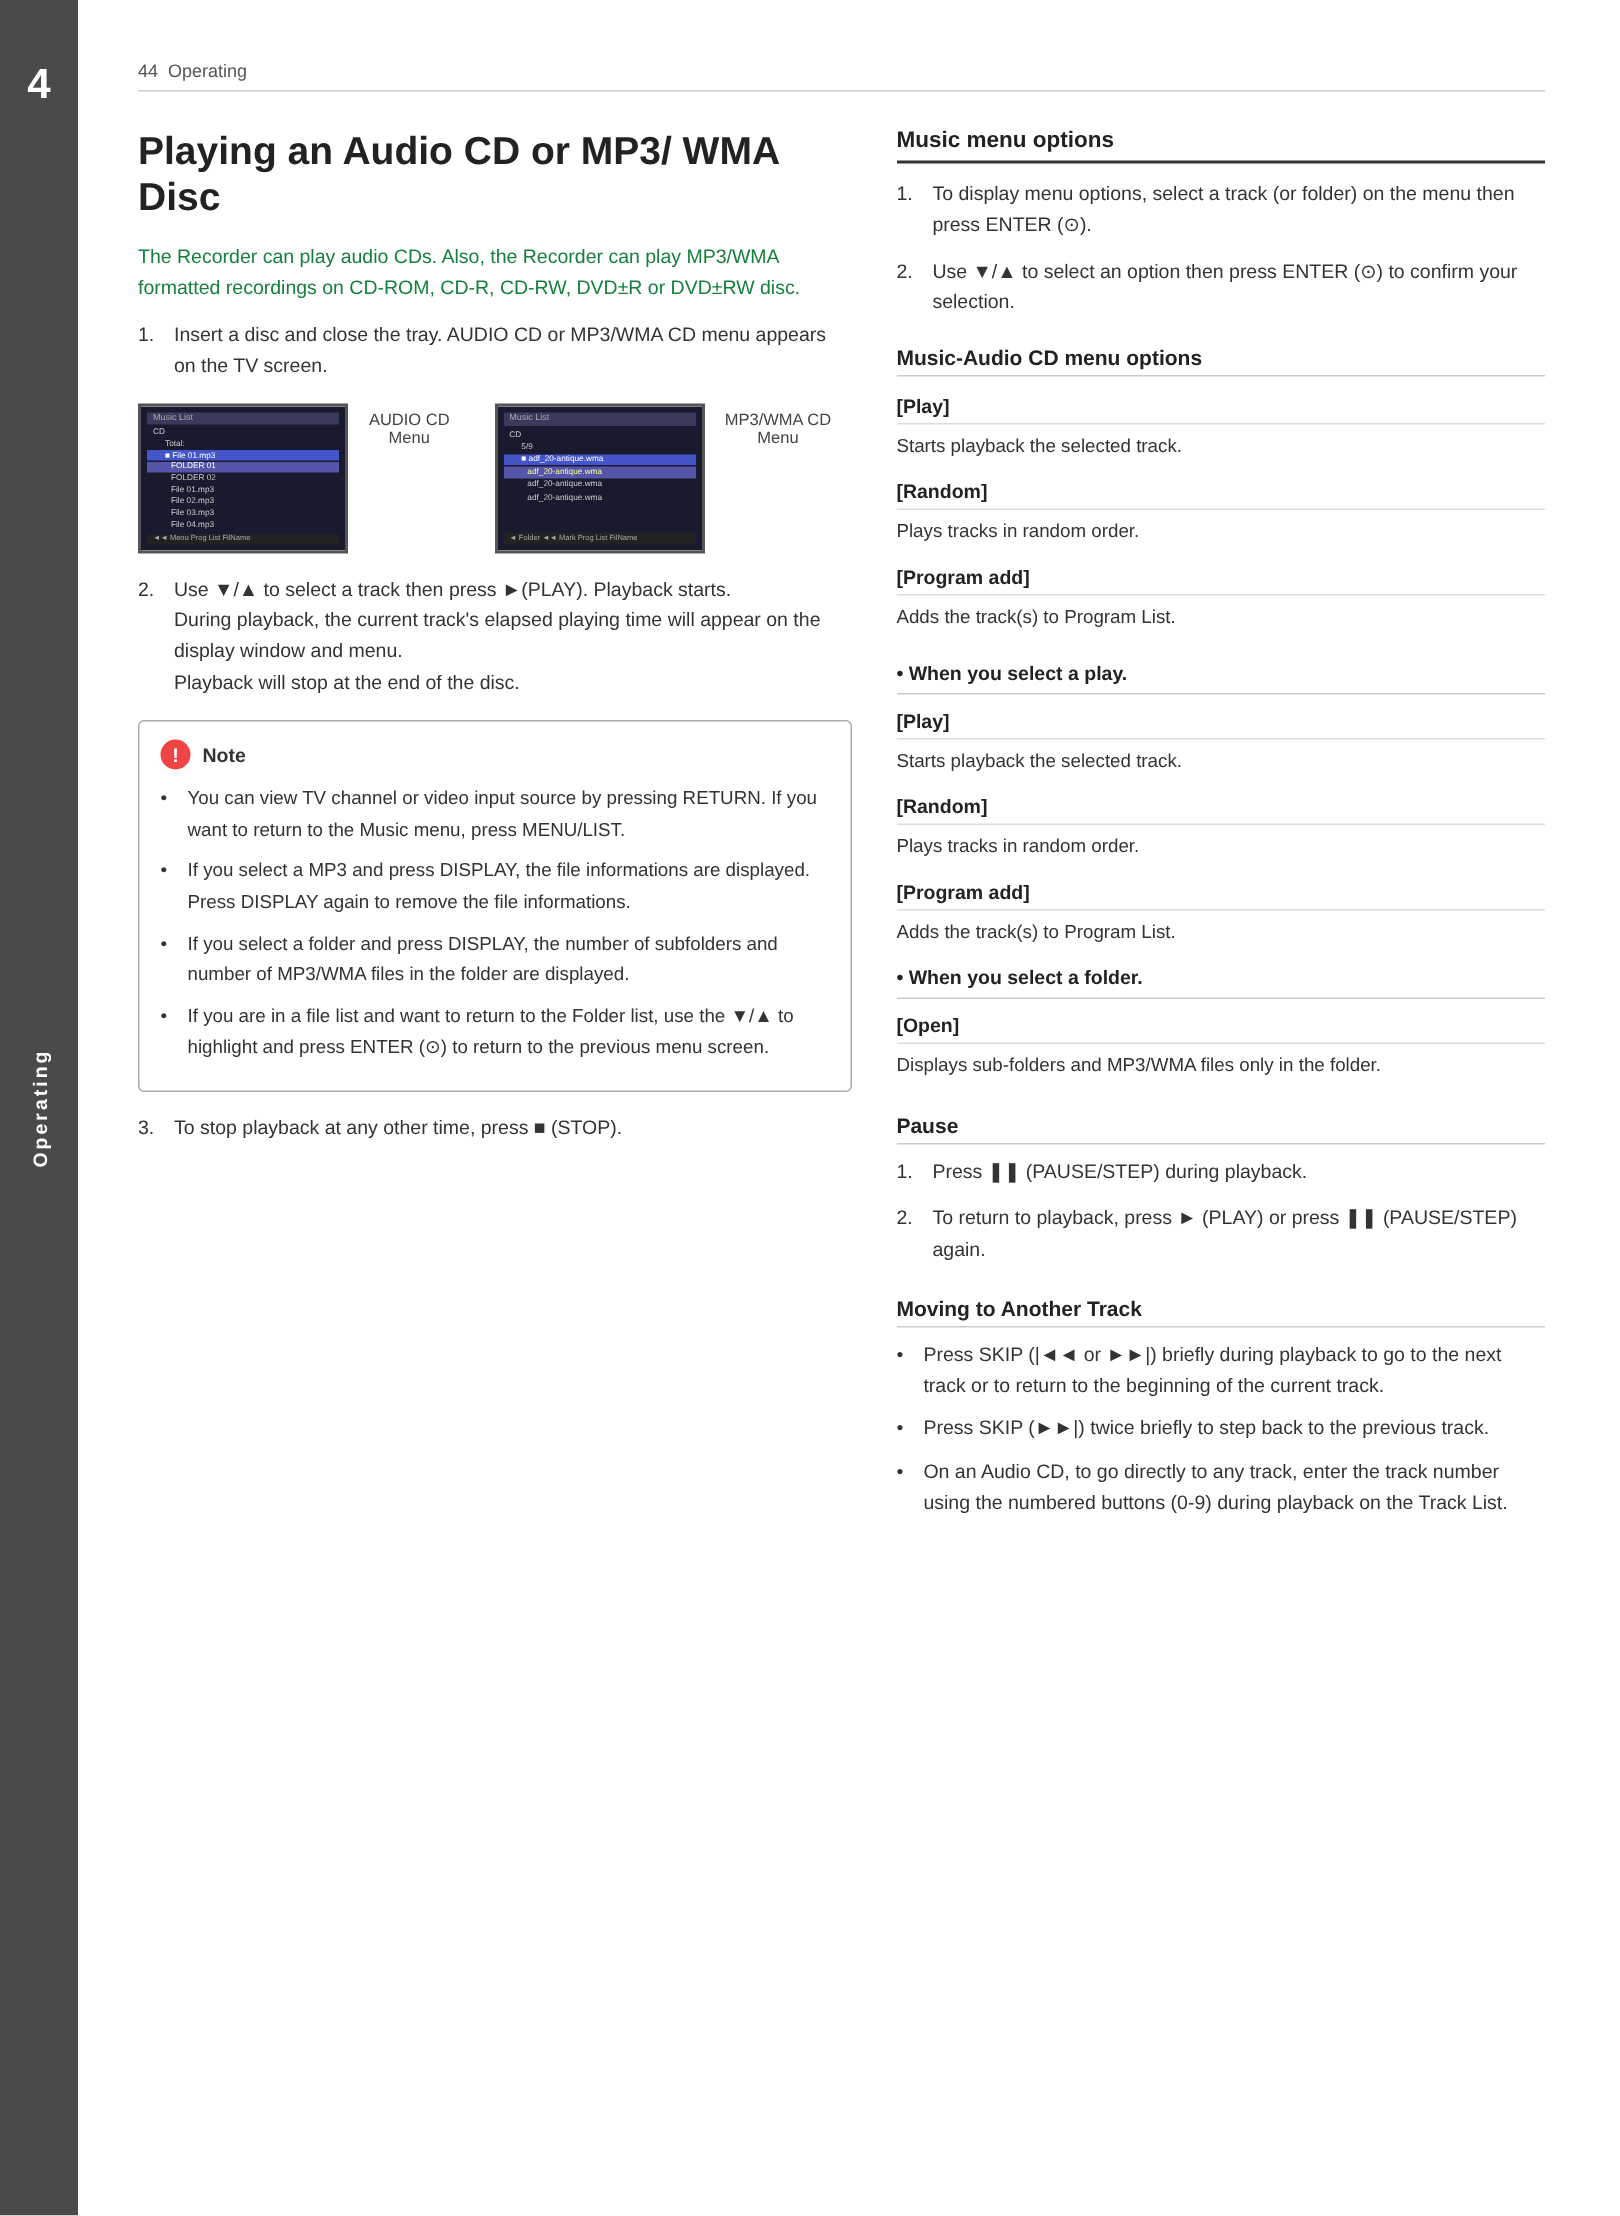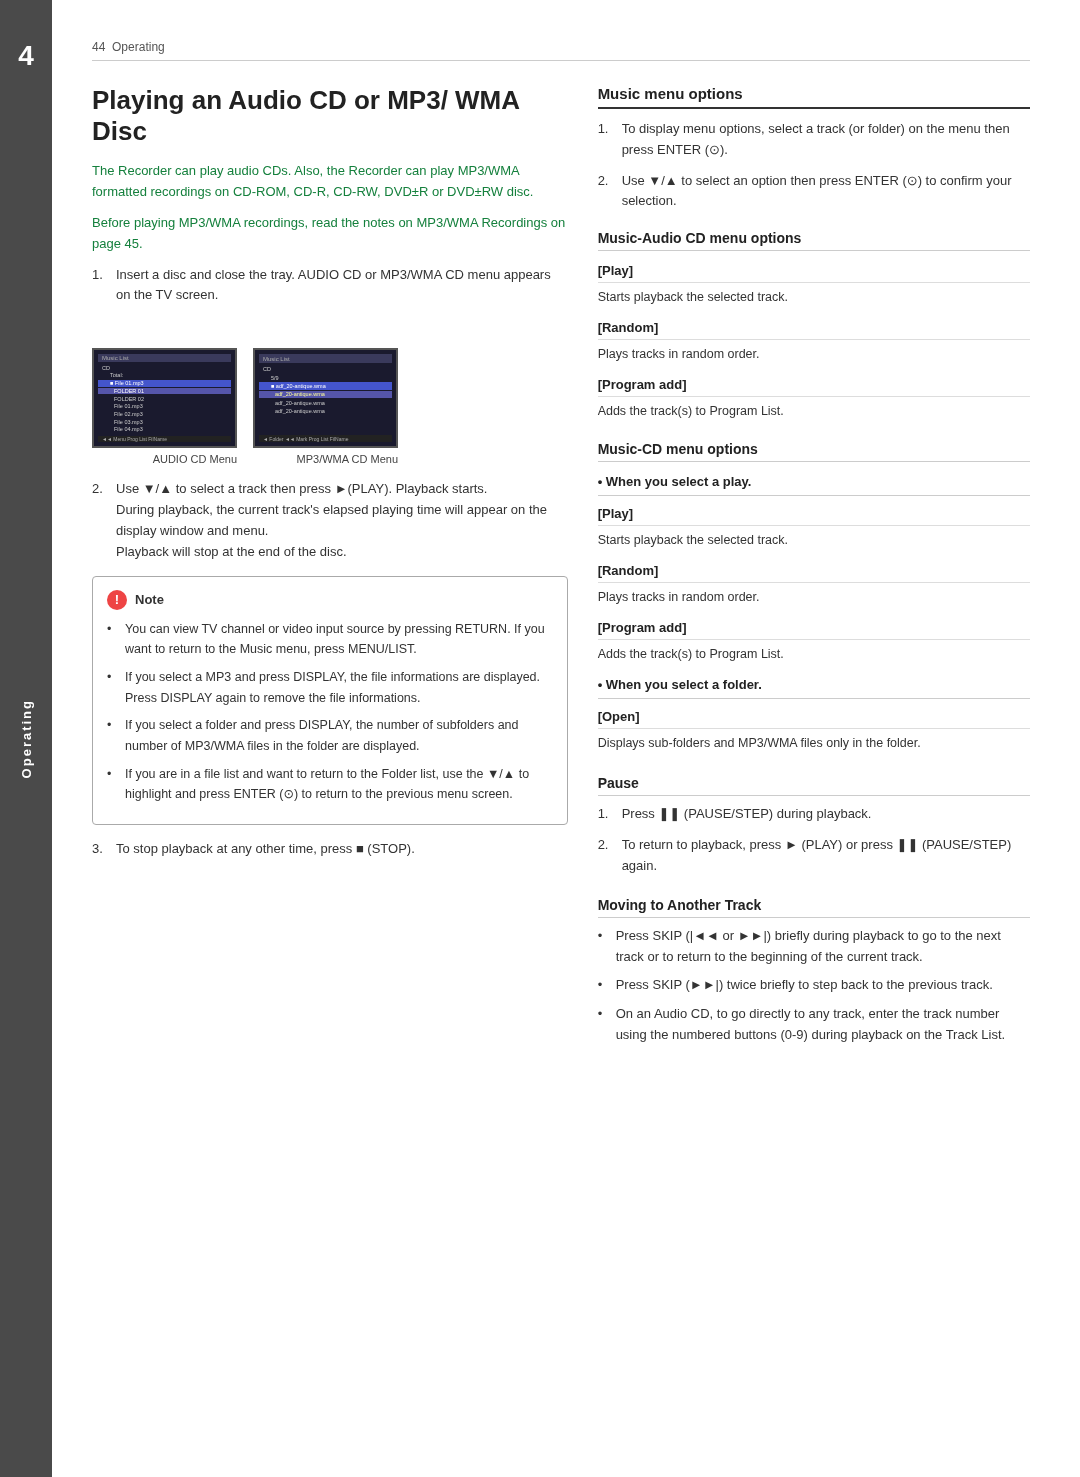--- a/index.html
+++ b/index.html
@@ -92,23 +92,22 @@
       font-weight: normal;
     }
     .screen-images {
       display: flex;
       gap: 16px;
       margin: 14px 0;
       align-items: flex-end;
     }
     .screen-box {
       display: flex;
-      flex-direction: column;
-      align-items: flex-end;
-      margin-top: 28px;
+      flex-direction: row;
+      align-items: flex-start;
     }
     .screen-img {
       width: 145px;
       height: 100px;
       background: #111;
       border: 2px solid #555;
       position: relative;
       overflow: hidden;
     }
     .screen-img-inner {
@@ -269,21 +268,20 @@
       <span>44</span>&nbsp;&nbsp;<span>Operating</span>
     </div>
 
     <div class="two-col">
 
       <div class="left-col">
 
         <h1 class="section-title">Playing an Audio CD or MP3/ WMA Disc</h1>
 
         <p class="intro-text">The Recorder can play audio CDs. Also, the Recorder can play MP3/WMA formatted recordings on CD-ROM, CD-R, CD-RW, DVD±R or DVD±RW disc.</p>
-        <p class="intro-text">Before playing MP3/WMA recordings, read the notes on MP3/WMA Recordings on page 45.</p>
 
         <div class="numbered-item">
           <span class="num">1.</span>
           <span>Insert a disc and close the tray. AUDIO CD or MP3/WMA CD menu appears on the TV screen.</span>
         </div>
 
         <div class="screen-images">
 
           <div class="screen-box">
             <div class="screen-img">
@@ -424,21 +422,20 @@
             <div class="option-label">[Random]</div>
             <div class="option-desc">Plays tracks in random order.</div>
           </div>
           <div class="option-block">
             <div class="option-label">[Program add]</div>
             <div class="option-desc">Adds the track(s) to Program List.</div>
           </div>
         </div>
 
         <div style="margin-top:18px;">
-          <h2 class="subsection-heading">Music-CD menu options</h2>
 
           <div class="when-label">• When you select a play.</div>
           <hr style="border:none;border-top:1px solid #ccc;margin-bottom:0;">
           <div class="option-block">
             <div class="option-label">[Play]</div>
             <div class="option-desc">Starts playback the selected track.</div>
           </div>
           <div class="option-block">
             <div class="option-label">[Random]</div>
             <div class="option-desc">Plays tracks in random order.</div>

